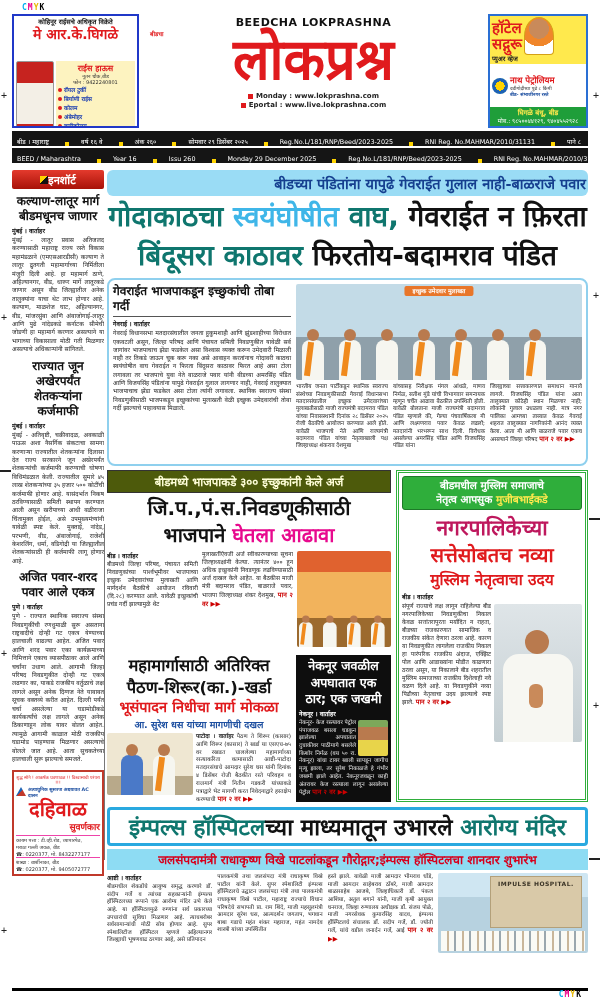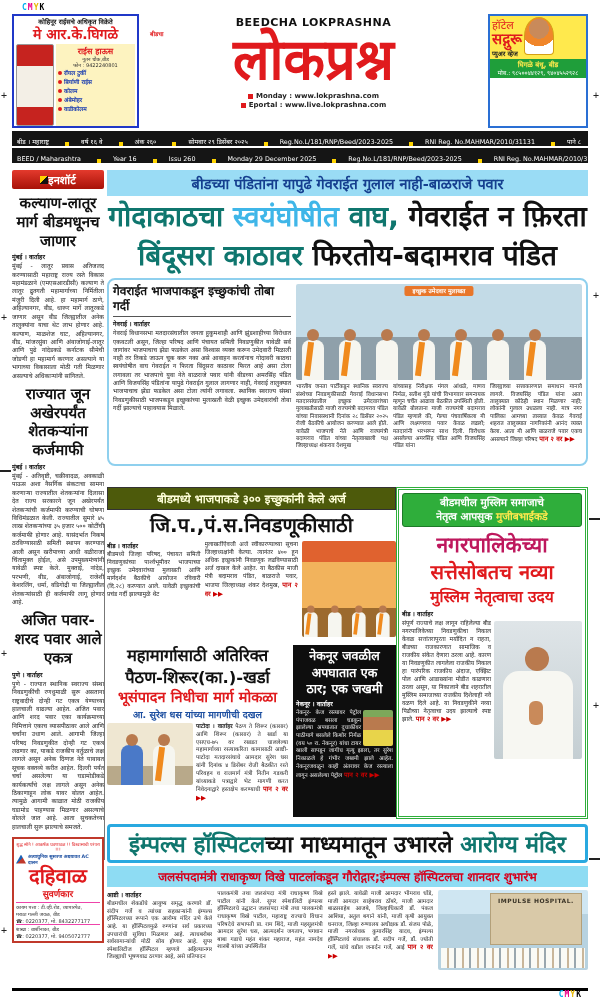--- a/index.html
+++ b/index.html
@@ -9,108 +9,108 @@
 .cmyk span:nth-child(1){color:#00aeef}.cmyk span:nth-child(2){color:#ec008c}
 .cmyk span:nth-child(3){color:#e8b800}.cmyk span:nth-child(4){color:#000}
 .tl{left:22px;top:3px}.br{right:18px;bottom:1px}
 .cm{position:absolute;color:#222;font:10px "DejaVu Sans Mono",monospace}
 .dash{width:11px;height:2px;background:#222}
 
 .hdr{position:absolute;left:12px;top:14px;width:576px;height:114px;display:flex;gap:3px}
 .adL{width:127px;border:2px solid #2038c8;background:#fff;padding:1px 2px;overflow:hidden}
 .adL-l1{font-size:6.5px;font-weight:bold;text-align:center;color:#111}
 .adL-name{font-size:14px;font-weight:bold;color:#e01a1d;text-align:center;line-height:1.2}
-.adL-row{display:flex;gap:2px;margin-top:1px}
+.adL-row{display:flex;gap:2px;margin-top:18px}
 .bag{width:38px;height:82px;flex:none;border:1px solid #999;border-radius:2px;background:linear-gradient(180deg,#c6231f 0 26%,#f3efe6 26% 78%,#c6231f 78%)}
 .adL-r{flex:1;background:#fdf3c0;padding:1px 2px;overflow:hidden}
 .shop{color:#e01a1d;font-size:8px;font-weight:bold;text-align:center}
 .addr{font-size:5px;text-align:center;color:#333}
 .item{font-size:5.8px;font-weight:bold;color:#1d3fb0;display:flex;align-items:center;gap:2px;margin-top:1px}
 .item .b{width:4px;height:4px;border-radius:50%;background:#e01a1d;flex:none}
 .mast{flex:1;text-align:center;position:relative;padding-top:2px;overflow:hidden}
 .mast .tag{position:absolute;left:8px;top:16px;font-size:6px;color:#e01a1d;font-weight:bold}
 .mast .eng{font-size:11px;font-weight:bold;color:#111;letter-spacing:.5px}
 .logo{font-size:54px;line-height:1.15;font-weight:bold;color:#e01a1d;transform:scaleY(1.05)}
 .eline{display:flex;align-items:center;justify-content:center;gap:3px;font-size:7px;font-weight:bold;color:#222;margin-top:1px}
 .rsq{width:5px;height:5px;background:#e01a1d;flex:none}
 .adR{width:100px;border:2px solid #2a6fd4;overflow:hidden;display:flex;flex-direction:column}
 .adR-top{background:#ffe94d;display:flex;padding:1px 2px;gap:2px}
-.adR-top .h1{color:#e01a1d;font-size:11px;font-weight:normal}
+.adR-top .h1{color:#e01a1d;font-size:15px;font-weight:bold}
 .adR-top .h2{color:#e01a1d;font-size:15px;font-weight:bold;line-height:1}
 .adR-top .h3{font-size:6.5px;font-weight:bold;color:#222;margin-top:2px}
 .saint{width:30px;height:38px;flex:none;border-radius:50% 50% 4px 4px;background:radial-gradient(circle at 50% 30%,#c98a5a 0 34%,#f0862a 35% 60%,#fff 61%);border:1px solid #d4a017}
 .adR-mid{background:#fff;display:flex;align-items:center;gap:2px;padding:1px 2px;flex:1}
 .bp{width:16px;height:16px;border-radius:50%;flex:none;background:radial-gradient(circle,#ffd400 0 40%,#1d62b4 41% 70%,#2fae3b 71%)}
 .np{color:#e01a1d;font-size:8.5px;font-weight:bold}
 .s5{font-size:4.8px;color:#333}
 .s5.blue{color:#1d4fa0;font-weight:bold}
 .adR-bot{background:#1f9e3a;padding:1px 2px;text-align:center}
 .gb{color:#ffe94d;font-size:7px;font-weight:bold}
 .ph{color:#fff;font-size:6px}
 
 .ib{position:absolute;left:12px;width:576px;height:15px;background:#151515;color:#fff;display:flex;align-items:flex-end;font-size:6.4px;padding:0 5px;gap:12px;white-space:nowrap;overflow:hidden}
 .ib1{top:131px}.ib2{top:148px}
 .ysq{width:4px;height:4px;background:#ffd400;flex:none;margin-left:4px}
 .ib .cell{flex:none}
 
 .sb{position:absolute;left:12px;top:170px;width:92px;height:824px;overflow:hidden}
 .sb-hdr{background:linear-gradient(180deg,#e43a2d,#a81208);color:#fff;font-size:11px;font-weight:bold;text-align:center;padding:2px;display:flex;align-items:center;justify-content:center;gap:0;border-radius:2px}
 .sb-ic{width:8px;height:8px;background:linear-gradient(135deg,#ffd400 50%,#111 50%);flex:none}
-.sb-art h3{font-size:15px;line-height:1.25;text-align:center;color:#111;margin:5px 0 2px}
+.sb-art h3{font-size:12px;line-height:1.25;text-align:center;color:#111;margin:5px 0 2px}
 .by{font-size:6.2px;font-weight:bold;color:#111;margin-bottom:1px}
 .sb-art p{font-size:6.1px;line-height:1.38;color:#222}
 .j{text-align:justify}
 .sb-ad{margin-top:6px;border:2px solid #c0392b;padding:2px;overflow:hidden}
 .sb-ad .t1{font-size:4.4px;color:#e01a1d;text-align:center}
 .sb-ad .t2{display:flex;align-items:center;gap:2px;font-size:4.8px;color:#1d4fa0;font-weight:bold;margin-top:1px}
 .hallmark{width:10px;height:9px;flex:none;background:linear-gradient(135deg,#1d62b4 50%,#c0392b 50%);clip-path:polygon(50% 0,100% 100%,0 100%)}
 .sb-ad .t3{font-size:20px;font-weight:bold;color:#e01a1d;text-align:center;line-height:1.1}
-.sb-ad .t4{font-size:9px;font-weight:bold;color:#e01a1d;text-align:center;margin-bottom:2px}
+.sb-ad .t4{font-size:9px;font-weight:bold;color:#e01a1d;text-align:right;margin-bottom:2px}
 .sb-ad .t5{font-size:5px;color:#333;border-top:1px solid #e4a;padding-top:1px}
 
 .mn{position:absolute;left:107px;top:170px;width:481px;height:826px;overflow:hidden}
-.kicker{background:#9adcf5;color:#153f8f;font-size:14.5px;font-weight:bold;text-align:center;border-radius:0;padding:3px 2px}
+.kicker{background:#9adcf5;color:#153f8f;font-size:14.5px;font-weight:bold;text-align:right;border-radius:6px;padding:3px 2px}
 .bigh{text-align:center;font-weight:bold;font-size:28px;line-height:1.38;margin:2px 0 3px}
 .r{color:#0f766e}.k{color:#111}.c{color:#3fb6e8}.m{color:#e8098e}.y{color:#ffe94d}.w{color:#fff}
 .cont{color:#c00;font-weight:bold;font-size:6.5px}
 .leadbox{border:2px solid #8fd0ee;border-radius:8px;padding:4px;display:flex;gap:5px;height:188px;overflow:hidden}
 .lead-l{width:178px;flex:none}
 .lead-l h2{font-size:12px;border-bottom:1px solid #555;padding-bottom:2px;margin-bottom:2px;color:#111;line-height:1.25}
 .lead-l p{font-size:6.1px;line-height:1.36;color:#222}
 .lead-r{flex:1;display:flex;flex-direction:column;gap:3px;overflow:hidden}
 .photo{position:relative;overflow:hidden;border-radius:2px}
 .mainph{height:96px;background:linear-gradient(180deg,#c3dbe7 0 55%,#8fa0aa 55%)}
 .banner{position:absolute;top:2px;left:50%;transform:translateX(-50%);background:#e8762a;color:#fff;font-size:6px;font-weight:bold;padding:1px 8px;border-radius:2px;white-space:nowrap}
 .prow{position:absolute;bottom:0;left:6px;right:0;display:flex;gap:15px}
 .person{width:22px;height:40px;background:#f6f6f0;border-radius:8px 8px 0 0;position:relative;flex:none;margin-top:14px}
 .person::before{content:"";position:absolute;top:-11px;left:5px;width:12px;height:12px;border-radius:50%;background:#b97a4e}
 .person::after{content:"";position:absolute;top:2px;left:4px;width:6px;height:34px;background:#f08a1d;transform:rotate(7deg)}
 .person.blue{background:#4a79c8}.person.noscarf::after{display:none}
 .person.sm{transform:scale(.62);transform-origin:bottom left;margin-top:0}
 .cap3{display:flex;gap:5px;flex:1;overflow:hidden}
 .cap3 p{flex:1;font-size:5.6px;line-height:1.32;color:#222}
-.midrow{display:flex;margin-top:21px;height:332px;overflow:hidden}
+.midrow{display:flex;gap:5px;margin-top:4px;height:332px;overflow:hidden}
 .midL{flex:1;overflow:hidden}
 .gbox{background:#4d5a0b;color:#ffffd9;font-size:11.5px;font-weight:bold;text-align:center;padding:3px;border:1px solid #333}
 .mh{font-size:20px;font-weight:bold;text-align:center;line-height:1.35;margin:2px 0}
 .zp{display:flex;gap:4px;height:100px;overflow:hidden}
 .zpc{flex:1;overflow:hidden}
 .zpc p{font-size:5.9px;line-height:1.35;color:#222}
 .zpph{width:94px;flex:none;height:96px;background:linear-gradient(180deg,#e0622f 0 22%,#f2b35c 22% 70%,#9c6a2e 70%)}
 .ptrow{display:flex;gap:5px;margin-top:4px;height:172px;overflow:hidden}
 .pt{flex:1;overflow:hidden;text-align:center}
 .pth1{font-size:16.5px;font-weight:bold;color:#111;line-height:1.3}
 .pth2{font-size:14.5px;font-weight:bold;color:#e01a1d;line-height:1.3}
 .pth3{font-size:9.5px;font-weight:bold;color:#1d4fa0;margin:1px 0 2px}
 .ptbody{display:flex;gap:3px;text-align:left}
 .ptph{width:86px;height:62px;flex:none;background:linear-gradient(180deg,#efe7d2 0 70%,#b8a98a 70%)}
 .ptph .prow{left:14px;gap:10px}
 .ptbody p{flex:1;font-size:5.8px;line-height:1.35;color:#222}
 .byin{font-weight:bold}
-.nk{width:103px;flex:none;background:#0e0e0e;color:#fff;padding:3px;overflow:hidden}
+.nk{width:95px;flex:none;background:#0e0e0e;color:#fff;padding:3px;overflow:hidden}
 .nkh{font-size:12.5px;font-weight:bold;text-align:center;line-height:1.3}
 .nk .by{color:#fff;margin-top:2px}
 .nkbody{overflow:hidden}
 .nkph{float:right;width:30px;height:36px;margin:1px 0 1px 2px;background:linear-gradient(180deg,#7da85a 0 20%,#b97a4e 20% 55%,#e8d44a 55%)}
 .nk p{font-size:5.7px;line-height:1.35;color:#eee}
 .midR{width:192px;flex:none;border:3px double #2fae3b;padding:3px;overflow:hidden}
 .gb2{background:#2fae3b;border:1px solid #1d7a28;border-radius:3px;color:#fff;font-size:10.5px;font-weight:bold;text-align:center;padding:2px;line-height:1.3}
 .mrh1{font-size:21px;font-weight:bold;color:#be185d;text-align:center;margin-top:3px}
 .mrh2{font-size:20px;font-weight:bold;color:#e01a1d;text-align:center}
 .mrh3{font-size:15.5px;font-weight:bold;color:#e01a1d;text-align:center;margin-bottom:2px}
@@ -197,20 +197,28 @@
     </div>
     <div class="adR">
       <div class="adR-top">
         <div>
           <div class="h1">हॉटेल</div>
           <div class="h2">सद्गुरू</div>
           <div class="h3">प्युअर व्हेज</div>
         </div>
         <div class="saint"></div>
       </div>
+      <div class="adR-mid">
+        <span class="bp"></span>
+        <div>
+          <div class="np">नाथ पेट्रोलियम</div>
+          <div class="s5">वडीगोद्रीच्या पुढे ८ किमी</div>
+          <div class="s5 blue">बीड- संभाजीनगर रस्ते</div>
+        </div>
+      </div>
       <div class="adR-bot">
         <div class="gb">घिगळे बंधू, बीड</div>
         <div class="ph">मोब.: ९८५००४४१२९, ९४०४५५२९२८</div>
       </div>
     </div>
   </div>
 
   <div class="ib ib1">
     <span class="cell">बीड । महाराष्ट्र</span>
       <span class="ysq"></span>
@@ -315,20 +323,21 @@
           <p class="j"><span>जिल्ह्याच्या सत्ताकारणात समाधान मानावे लागले. विजयसिंह पंडित यांना आता तालुक्यात कोठेही स्थान मिळणार नाही; लोकांनी गुलाल उधळला नाही. मात्र नगर पालिका आमच्या ताब्यात केवळ गेवराई शहरात तालुक्यात नागरिकांनी आनंद व्यक्त केला. आता मी आणि बाळराजे पवार एकच असल्याने जिल्हा परिषद</span> <span class="cont">पान २ वर ▶▶</span></p>
         </div>
       </div>
     </div>
 
     <div class="midrow">
       <div class="midL">
         <div class="gbox">बीडमध्ये भाजपाकडे ३०० इच्छुकांनी केले अर्ज</div>
         <div class="mh">
           <div class="k">जि.प.,पं.स.निवडणूकीसाठी</div>
+          <div><span class="k">भाजपाने </span><span class="m">घेतला आढावा</span></div>
         </div>
         <div class="zp">
           <div class="zpc">
             <div class="by">बीड । वार्ताहर</div>
             <p class="j">बीडमध्ये जिल्हा परिषद, पंचायत समिती निवडणुकांच्या पार्श्वभूमीवर भाजपाच्या इच्छुक उमेदवारांच्या मुलाखती आणि मार्गदर्शन बैठकीचे आयोजन रविवारी (दि.२८) करण्यात आले. यावेळी इच्छुकांची प्रचंड गर्दी झाल्यामुळे थेट</p>
           </div>
           <div class="zpc">
             <p class="j"><span>मुलाखतींऐवजी अर्ज स्वीकारण्याच्या सूचना जिल्हाध्यक्षांनी केल्या. त्यानंतर ४०० हून अधिक इच्छुकांनी निवडणूक लढविण्यासाठी अर्ज दाखल केले आहेत. या बैठकीस माजी मंत्री बदामराव पंडित, बाळराजे पवार, भाजपा जिल्हाध्यक्ष शंकर देशमुख,</span> <span class="cont">पान २ वर ▶▶</span></p>
           </div>
           <div class="photo zpph">

